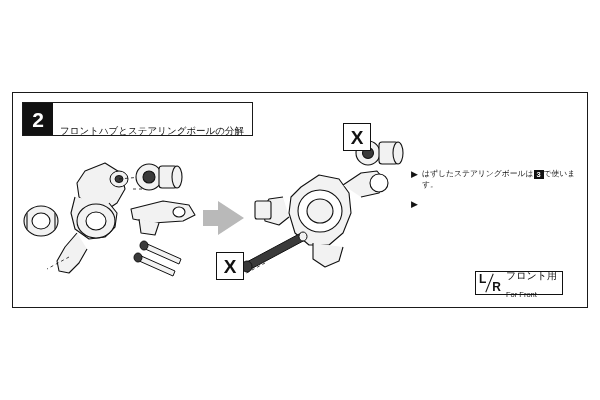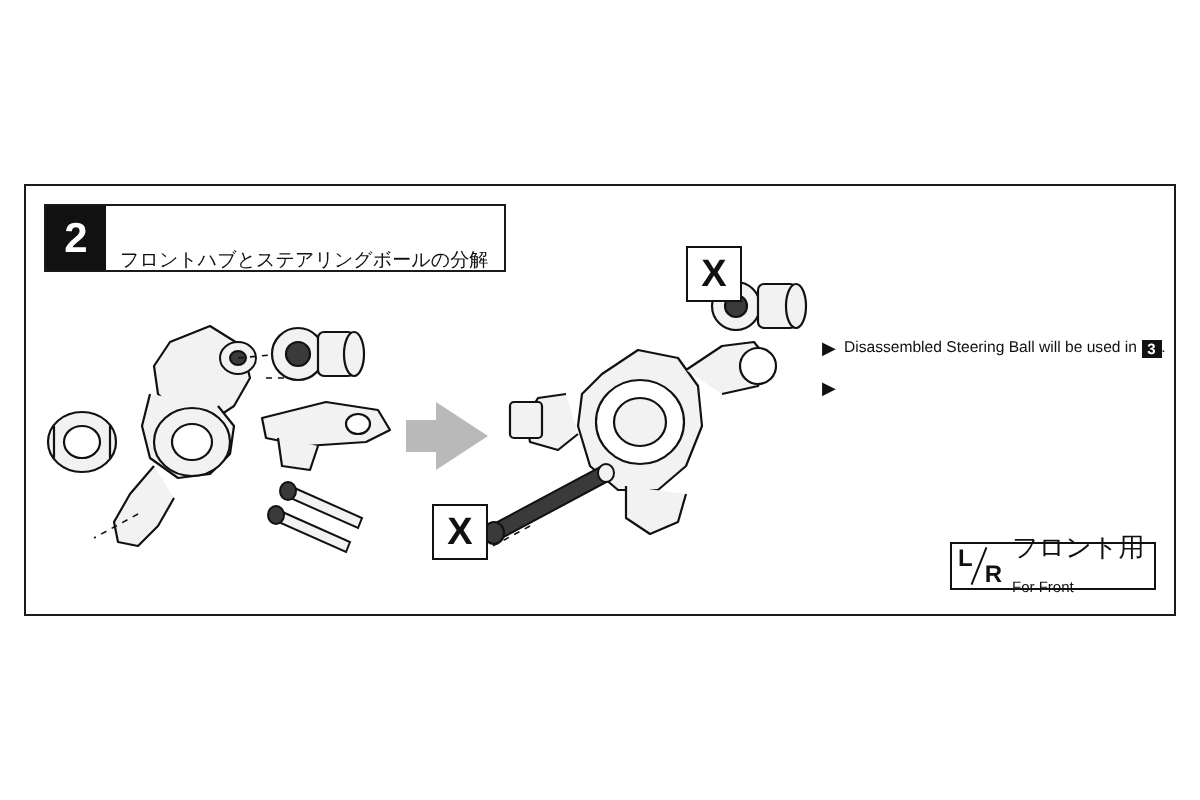--- a/index.html
+++ b/index.html
@@ -177,21 +177,21 @@
     top: 0;
     width: 1px;
     height: 20px;
     background: #111111;
     transform: rotate(22deg);
   }
   .lr-text {
     margin-left: 5px;
     line-height: 1.1;
   }
-  .lr-jp { font-size: 13px; color: #111111; }
+  .lr-jp { font-size: 10px; color: #111111; }
   .lr-en { font-size: 7.5px; color: #111111; }
 
   svg.art { position: absolute; left: 0; top: 0; }
 </style>
 </head>
 <body>
 
 <div id="page">
 
   <div class="panel">
@@ -292,21 +292,21 @@
     </svg>
 
     <div class="xbox" id="xbox-top">X</div>
     <div class="xbox" id="xbox-bottom">X</div>
 
     <div class="notes">
 
       <div class="note">
         <span class="note-bullet">▶</span>
         <span class="note-body">
-          <span class="en"><span>Disassembled Steering Ball will be used in </span><span class="inline-box">3</span><span>.</span></span>
+          <span class="jp"><span>はずしたステアリングボールは</span><span class="inline-box">3</span><span>で使います。</span></span>
         </span>
       </div>
 
       <div class="note">
         <span class="note-bullet">▶</span>
         <span class="note-body">
         </span>
       </div>
 
     </div>

